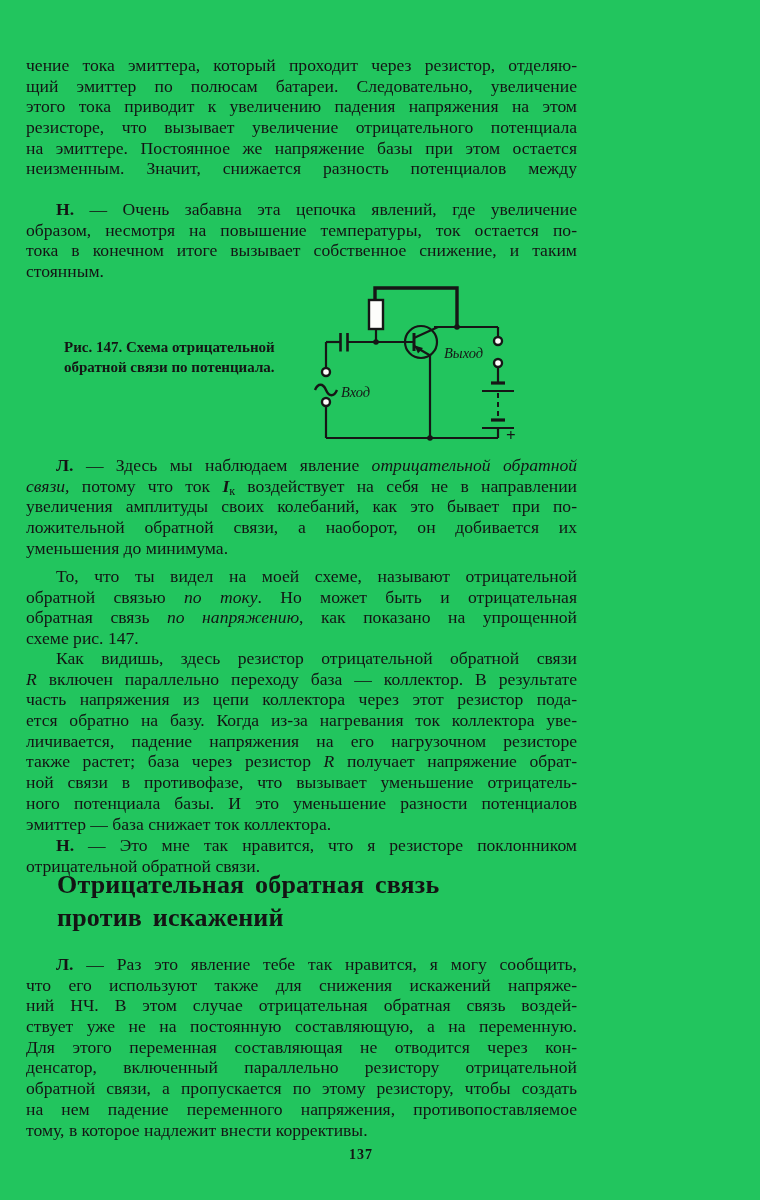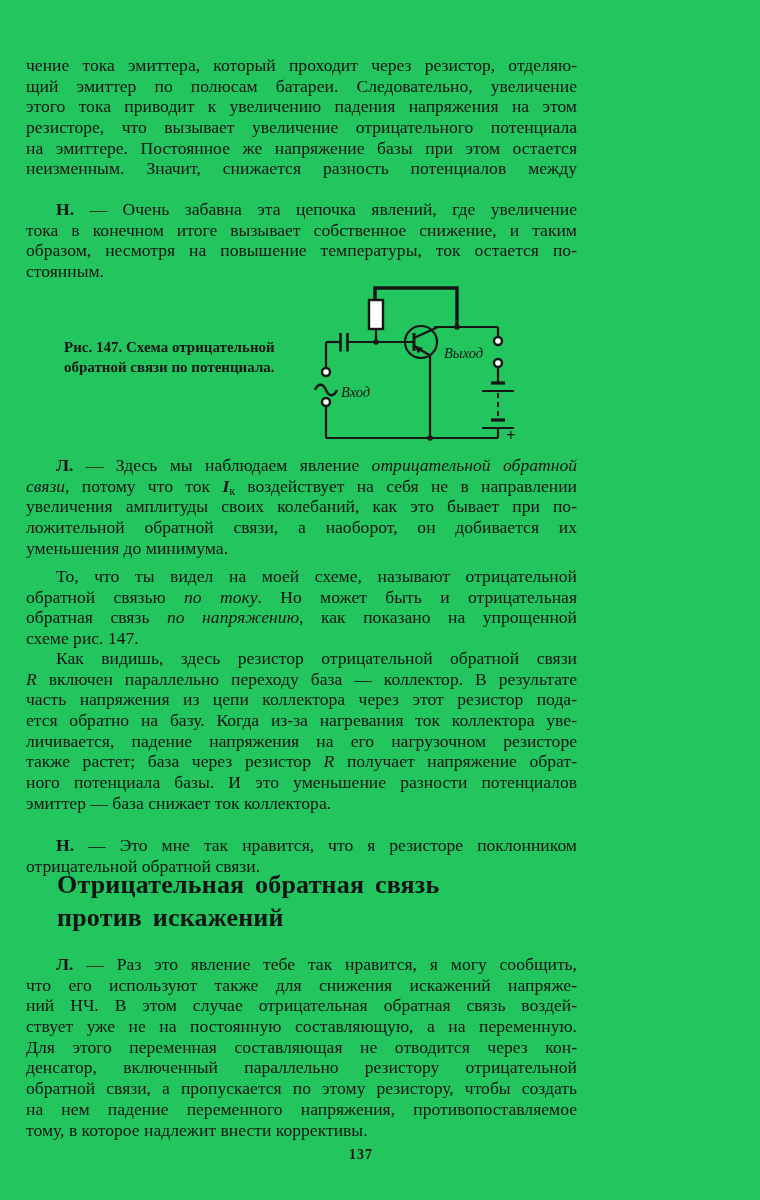--- a/index.html
+++ b/index.html
@@ -51,22 +51,22 @@
   <div class="tblock" style="top:55px">
       <div class="tl"><span>чение тока эмиттера, который проходит через резистор, отделяю-</span></div>
       <div class="tl"><span>щий эмиттер по полюсам батареи. Следовательно, увеличение</span></div>
       <div class="tl"><span>этого тока приводит к увеличению падения напряжения на этом</span></div>
       <div class="tl"><span>резисторе, что вызывает увеличение отрицательного потенциала</span></div>
       <div class="tl"><span>на эмиттере. Постоянное же напряжение базы при этом остается</span></div>
       <div class="tl"><span>неизменным. Значит, снижается разность потенциалов между</span></div>
     </div>
   <div class="tblock" style="top:199px">
       <div class="tl ind"><span class="b">Н.</span><span> — Очень забавна эта цепочка явлений, где увеличение</span></div>
+      <div class="tl"><span>образом, несмотря на повышение температуры, ток остается по-</span></div>
       <div class="tl"><span>тока в конечном итоге вызывает собственное снижение, и таким</span></div>
-      <div class="tl"><span>образом, несмотря на повышение температуры, ток остается по-</span></div>
       <div class="tl last"><span>стоянным.</span></div>
     </div>
 
   <div class="fig-caption">
     <div>Рис. 147. Схема отрицательной</div>
     <div>обратной связи по потенциала.</div>
   </div>
 
   <div class="circuit">
     <svg width="215" height="172" viewBox="0 0 215 172">
@@ -134,20 +134,21 @@
       <div class="tl"><span>обратная связь </span><span class="i">по напряжению</span><span>, как показано на упрощенной</span></div>
       <div class="tl last"><span>схеме рис. 147.</span></div>
     </div>
   <div class="tblock" style="top:648px">
       <div class="tl ind"><span>Как видишь, здесь резистор отрицательной обратной связи</span></div>
       <div class="tl"><span class="i">R</span><span> включен параллельно переходу база — коллектор. В результате</span></div>
       <div class="tl"><span>часть напряжения из цепи коллектора через этот резистор пода-</span></div>
       <div class="tl"><span>ется обратно на базу. Когда из-за нагревания ток коллектора уве-</span></div>
       <div class="tl"><span>личивается, падение напряжения на его нагрузочном резисторе</span></div>
       <div class="tl"><span>также растет; база через резистор </span><span class="i">R</span><span> получает напряжение обрат-</span></div>
+      <div class="tl"><span>ной связи в противофазе, что вызывает уменьшение отрицатель-</span></div>
       <div class="tl"><span>ного потенциала базы. И это уменьшение разности потенциалов</span></div>
       <div class="tl last"><span>эмиттер — база снижает ток коллектора.</span></div>
     </div>
   <div class="tblock" style="top:835px">
       <div class="tl ind"><span class="b">Н.</span><span> — Это мне так нравится, что я резисторе поклонником</span></div>
       <div class="tl last"><span>отрицательной обратной связи.</span></div>
     </div>
 
   <div class="heading">
     <div>Отрицательная обратная связь</div>

